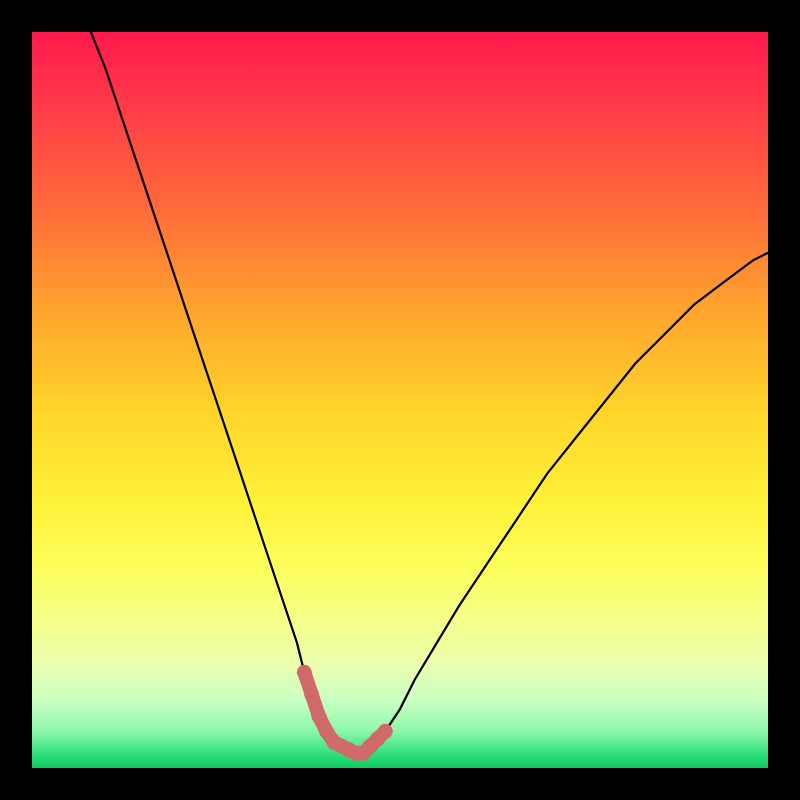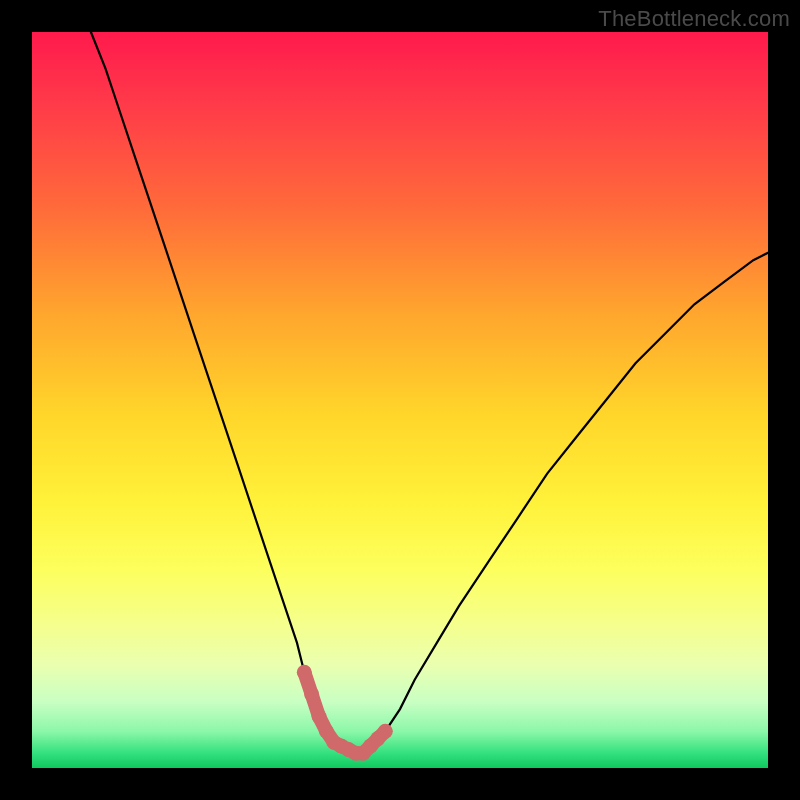--- a/index.html
+++ b/index.html
@@ -55,21 +55,20 @@
     top: 0;
     width: 736px;
     height: 736px;
     overflow: visible;
   }
 </style>
 </head>
 <body>
 
 <div class="frame">
-  <div class="watermark">TheBottleneck.com</div>
   <div class="plot">
     <svg class="curve" viewBox="0 0 736 736">
       <path id="main-curve" fill="none" stroke="#000000" stroke-width="2.2" stroke-linecap="round" d="M58.9 0.0 L73.6 36.8 L88.3 81.0 L103.0 125.1 L117.8 169.3 L132.5 213.4 L147.2 257.6 L161.9 301.8 L176.6 345.9 L191.4 390.1 L206.1 434.2 L220.8 478.4 L235.5 522.6 L250.2 566.7 L265.0 610.9 L272.3 640.3 L279.7 662.4 L287.0 684.5 L294.4 699.2 L309.1 713.9 L323.8 721.3 L331.2 721.3 L338.6 713.9 L353.3 699.2 L368.0 677.1 L382.7 647.7 L404.8 610.9 L426.9 574.1 L456.3 529.9 L485.8 485.8 L515.2 441.6 L544.6 404.8 L574.1 368.0 L603.5 331.2 L633.0 301.8 L662.4 272.3 L691.8 250.2 L721.3 228.2 L736.0 220.8"></path>
       <path id="highlight-curve" fill="none" stroke="#d06a6a" stroke-width="14" stroke-linecap="round" stroke-linejoin="round" d="M272.3 640.3 L279.7 662.4 L287.0 684.5 L294.4 699.2 L301.8 710.2 L309.1 713.9 L316.5 717.6 L323.8 721.3 L331.2 721.3 L338.6 713.9 L345.9 706.6 L353.3 699.2"></path>
       <g id="highlight-dots">
           <circle cx="272.3" cy="640.3" r="7.5" fill="#d06a6a"></circle>
           <circle cx="279.7" cy="662.4" r="7.5" fill="#d06a6a"></circle>
           <circle cx="287.0" cy="684.5" r="7.5" fill="#d06a6a"></circle>
           <circle cx="294.4" cy="699.2" r="7.5" fill="#d06a6a"></circle>
           <circle cx="301.8" cy="710.2" r="7.5" fill="#d06a6a"></circle>

